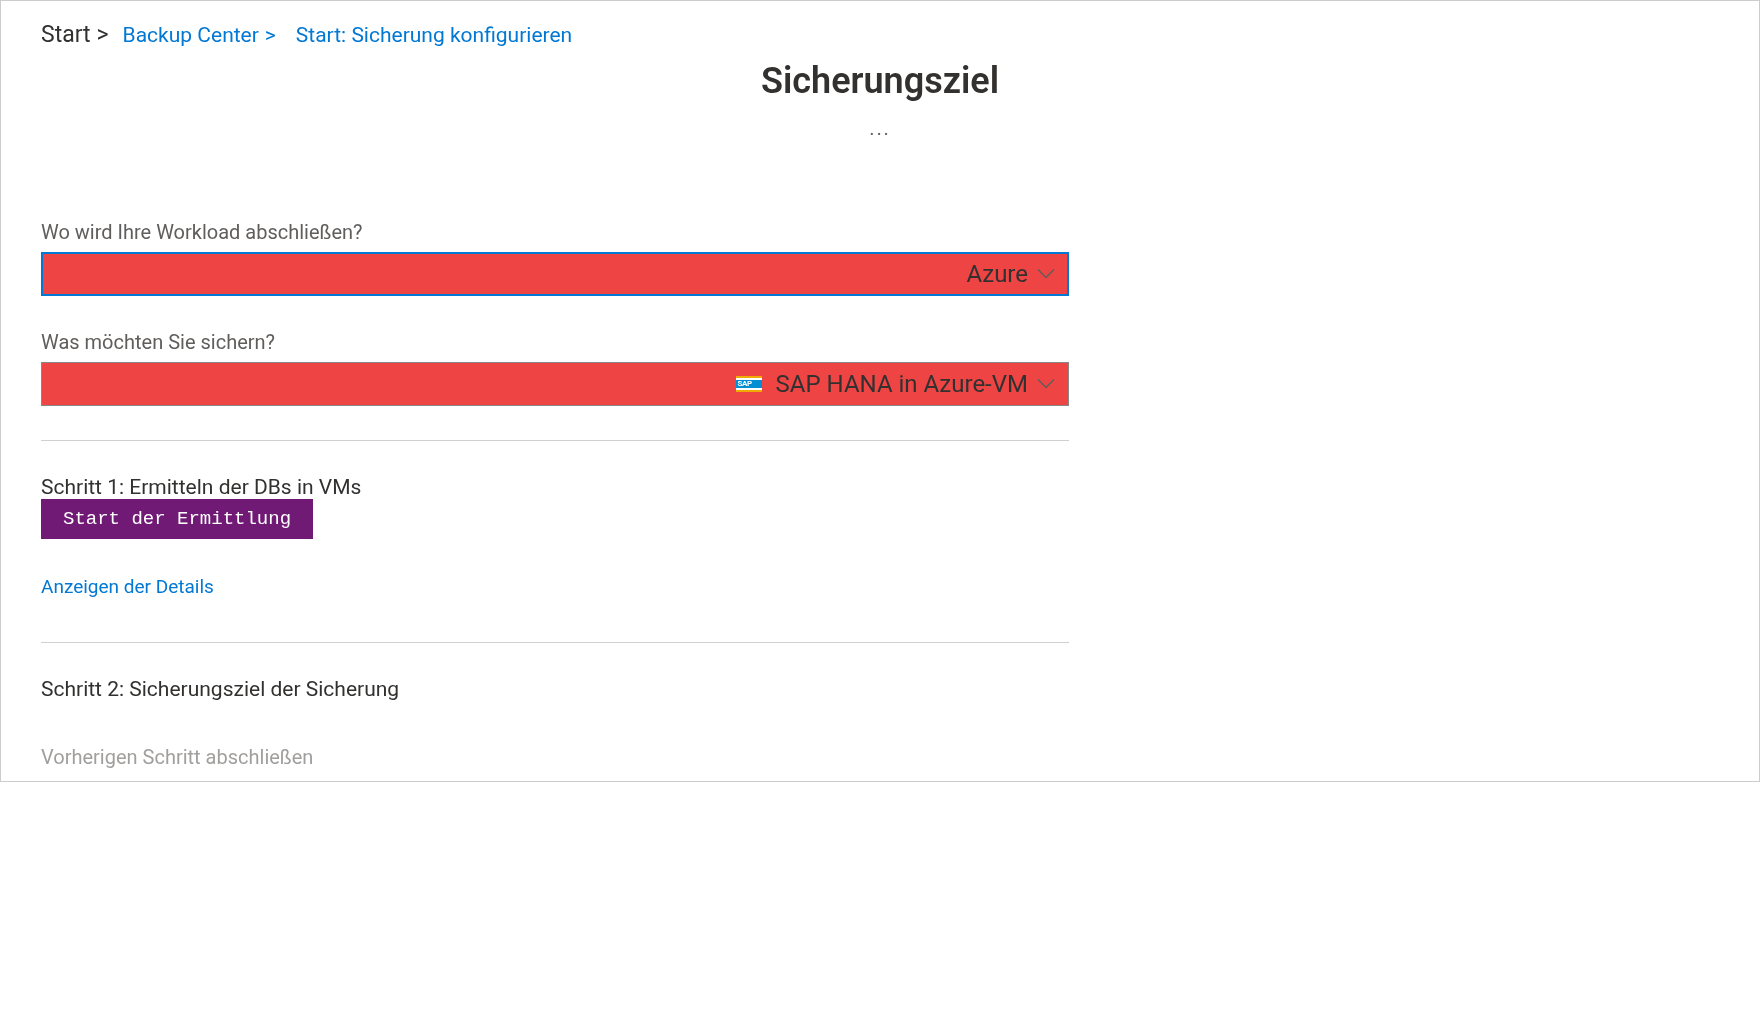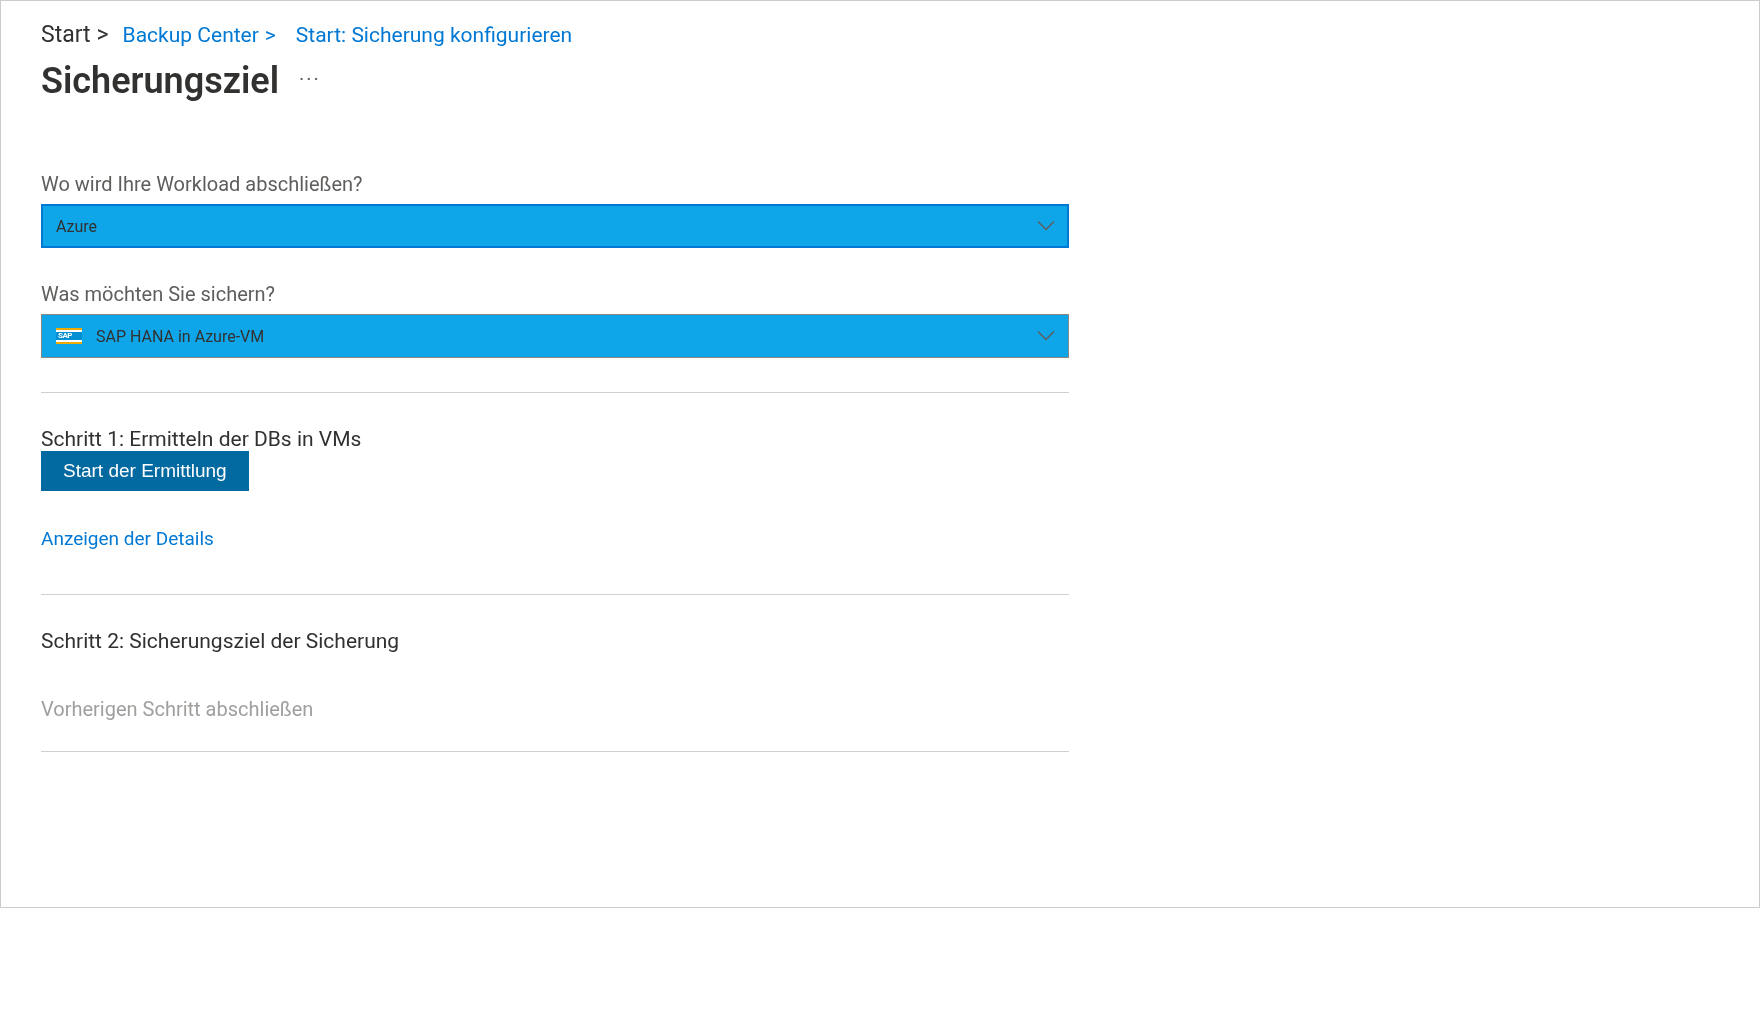--- a/index.html
+++ b/index.html
@@ -9,21 +9,21 @@
     }
     body {
       font-family: "Segoe UI", -apple-system, BlinkMacSystemFont, Roboto, "Helvetica Neue", sans-serif;
       background: #ffffff;
       color: #323130;
       padding: 0;
     }
     .page-frame {
       border: 1px solid #cccccc;
       width: 1760px;
-      height: 908px;
+      height: 782px;
       padding: 16px 40px;
       position: relative;
     }
     .breadcrumb {
       display: flex;
       align-items: baseline;
       gap: 6px;
       font-size: 21px;
       margin-bottom: 12px;
       margin-top: 4px;
@@ -46,20 +46,21 @@
     .breadcrumb .crumb-link-sep {
       color: #0078d4;
       font-size: 21px;
       margin-right: 14px;
     }
     .page-title-row {
       display: flex;
       align-items: center;
       gap: 20px;
       margin-bottom: 70px;
+      flex-direction: column;
     }
     .page-title {
       font-size: 36px;
       font-weight: 600;
       color: #323130;
     }
     .title-actions {
       color: #605e5c;
       font-size: 20px;
       letter-spacing: 2px;
@@ -77,26 +78,27 @@
     .select-wrapper {
       position: relative;
       width: 100%;
       margin-bottom: 34px;
     }
     .select-input {
       width: 100%;
       height: 44px;
       border: 1px solid #8a8886;
       padding: 0 40px 0 14px;
-      font-size: 16px;
-      color: #323130;
-      background: #0ea5e9;
+      font-size: 24px;
+      color: #323130;
+      background: #ef4444;
       display: flex;
       align-items: center;
       cursor: pointer;
+      justify-content: flex-end;
     }
     .select-input.focused {
       border: 2px solid #0078d4;
       padding: 0 39px 0 13px;
     }
     .select-input .icon-slot {
       width: 26px;
       height: 18px;
       margin-right: 14px;
       flex-shrink: 0;
@@ -136,29 +138,29 @@
       width: 1028px;
       height: 1px;
       background: #d2d0ce;
       margin: 14px 0 34px 0;
     }
     .step-title {
       font-size: 21px;
       color: #323130;
     }
     .primary-button {
-      background: #0369a1;
+      background: #701a75;
       color: #ffffff;
       border: none;
       height: 40px;
       padding: 0 22px;
       font-size: 19px;
       cursor: pointer;
       margin-bottom: 36px;
-      font-family: Liberation Sans, sans-serif;
+      font-family: Liberation Mono, monospace;
     }
     .link {
       color: #0078d4;
       font-size: 19px;
       cursor: pointer;
       display: inline-block;
       margin-bottom: 30px;
     }
     .muted-text {
       font-size: 20px;

